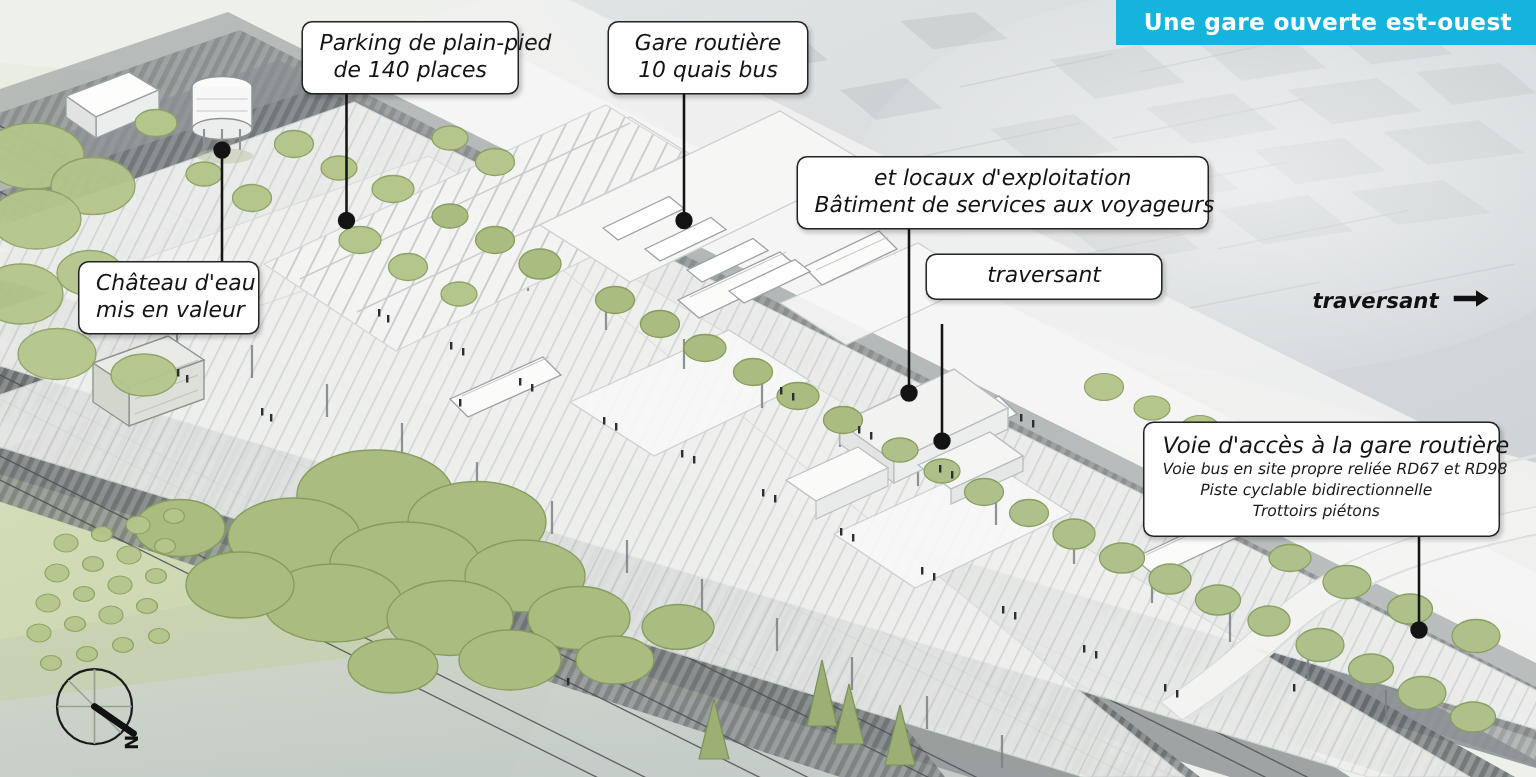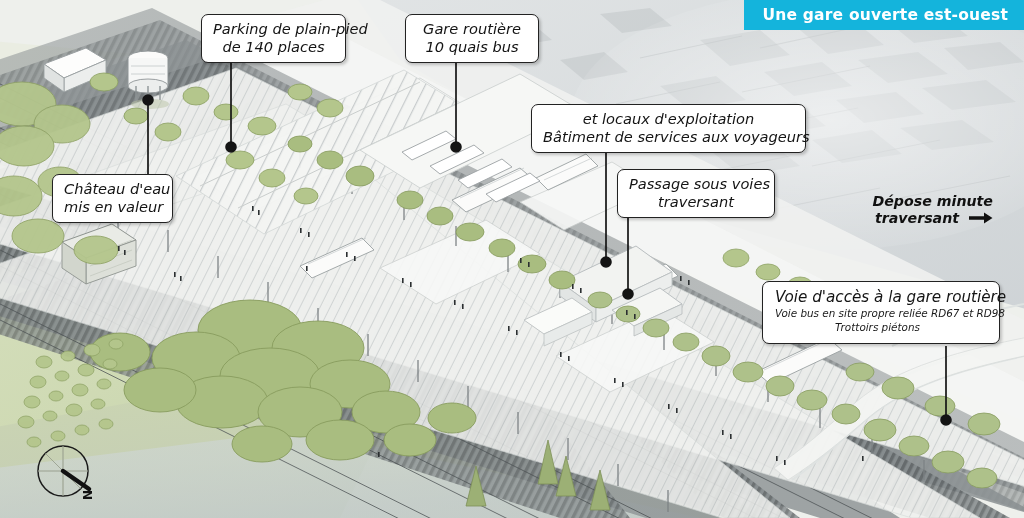--- a/index.html
+++ b/index.html
@@ -562,36 +562,35 @@
       </div>
       <div class="callout" style="left: 405px; top: 14px; width: 134px;">
         <span class="line">Gare routière</span>
         <span class="line">10 quais bus</span>
       </div>
       <div class="callout" style="left: 531px; top: 104px; width: 275px;">
         <span class="line">et locaux d'exploitation</span>
         <span class="line">Bâtiment de services aux voyageurs</span>
       </div>
       <div class="callout" style="left: 617px; top: 169px; width: 158px;">
-        <span class="line">Passage sous voies</span>
         <span class="line">traversant</span>
       </div>
       <div class="callout" style="left: 52px; top: 174px; width: 121px;">
         <span class="line">Château d'eau</span>
         <span class="line">mis en valeur</span>
       </div>
       <div class="callout access" style="left: 762px; top: 281px; width: 238px;">
         <span class="title">Voie d'accès à la gare routière</span>
         <span class="sub">Voie bus en site propre reliée RD67 et RD98</span>
+        <span class="sub">Piste cyclable bidirectionnelle</span>
         <span class="sub">Trottoirs piétons</span>
       </div>
     </div>
 
   <div class="free-label" id="free-label" style="left: 845px; top: 193px; width: 148px;">
-    <span class="line">Dépose minute</span>
     <span class="line">
       <span>traversant</span>
       <span class="arrow-wrap">
         <svg width="24" height="12" viewBox="0 0 24 12" aria-hidden="true">
           <path d="M0,4.2 L15,4.2 L15,0.5 L23.5,6 L15,11.5 L15,7.8 L0,7.8 Z" fill="#111111"></path>
         </svg>
       </span>
     </span>
   </div>
 

